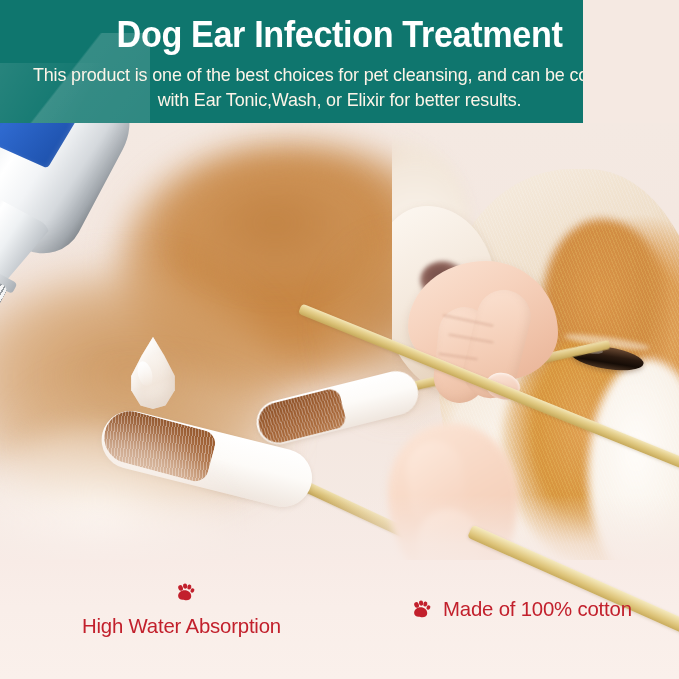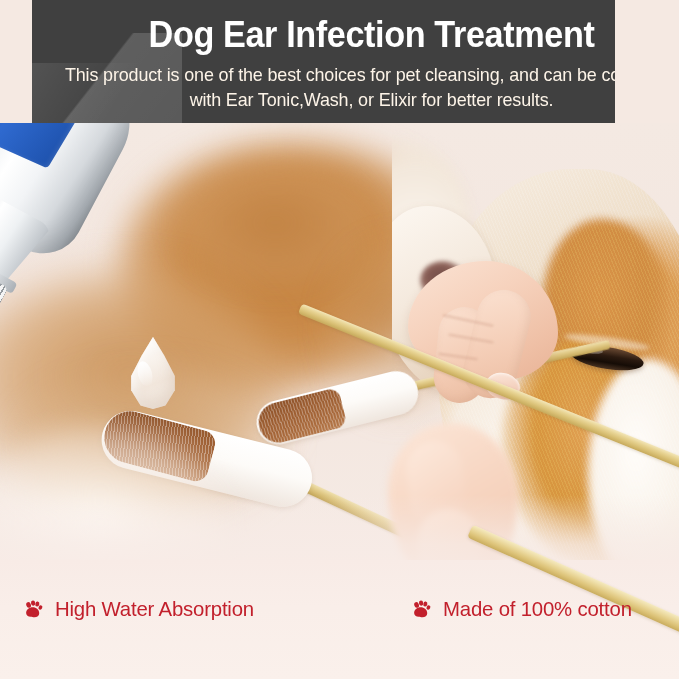--- a/index.html
+++ b/index.html
@@ -14,24 +14,23 @@
     position:relative;
     width:679px; height:679px;
     overflow:hidden;
     background:#f5e9e2;
   }
 
   
   .header {
     position:absolute; left:0; top:0;
     width:583px; height:123px;
-    background:#404040;
+    background:#0f766e;
     overflow:hidden;
     z-index:40;
-    margin-left:32px;
   }
   .header-wedge {
     position:absolute; left:-10px; bottom:-40px;
     width:160px; height:130px;
     background:linear-gradient(128deg, rgba(255,255,255,0.00) 42%, rgba(255,255,255,0.16) 43%, rgba(255,255,255,0.13) 100%);
     pointer-events:none;
   }
   .header-wedge2 {
     position:absolute; left:0; bottom:0;
     width:120px; height:60px;
@@ -418,21 +417,21 @@
     grid-template-rows:58px 58px;
     align-items:center;
     padding-top:20px;
   }
   .feat {
     display:flex;
     align-items:center;
     gap:11px;
     padding-left:62px;
   }
-  .feat.col2 { padding-left:22px; }
+  .feat.col2 { padding-left:22px;flex-direction:column; }
   .feat-label {
     font-size:21px;
     color:#c2202c;
     letter-spacing:-0.2px;
     white-space:nowrap;
     transform:scaleX(0.97);
     transform-origin:left center;
   }
   .paw { width:22px; height:22px; position:relative; flex:0 0 22px; }
   .paw svg { display:block; width:22px; height:22px; }

